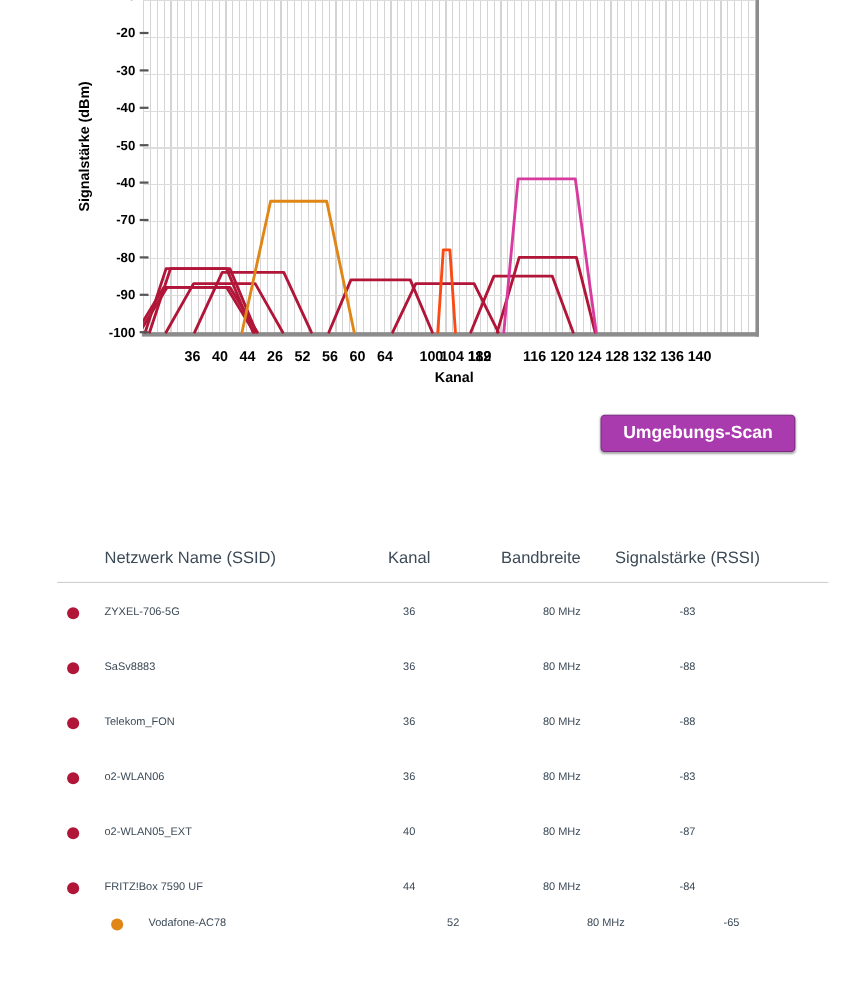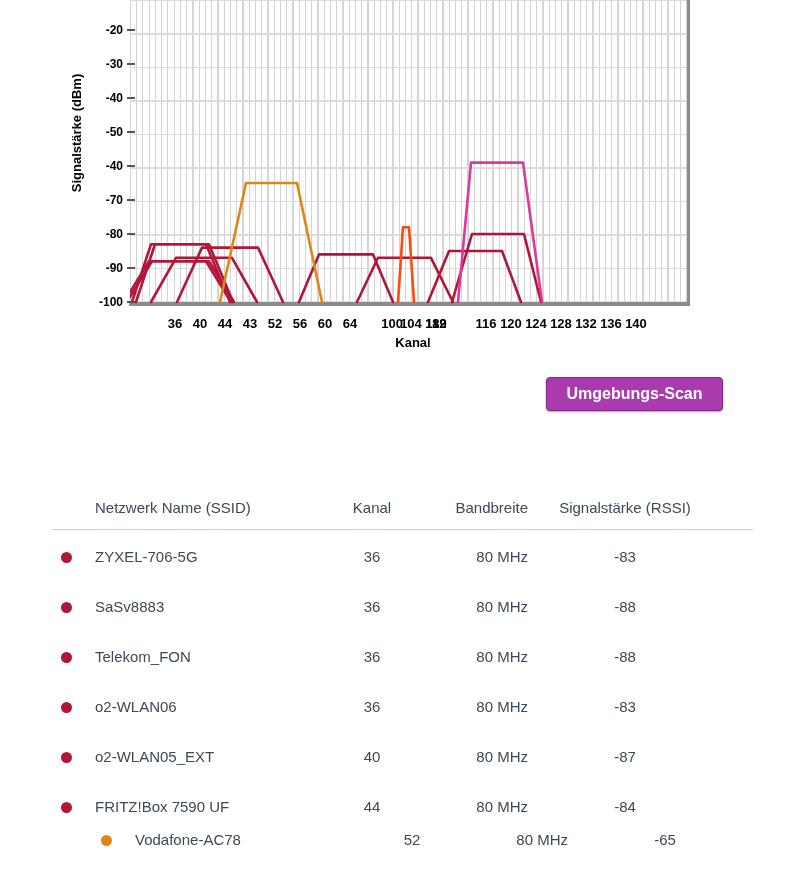--- a/index.html
+++ b/index.html
@@ -31,21 +31,21 @@
             box-shadow:0 1px 2px rgba(0,0,0,0.35);
             color:#ffffff;font-weight:bold;font-size:16px;
             font-family:"Liberation Sans",sans-serif;cursor:pointer;}
 
   
   #net-table{position:absolute;left:0;top:490px;width:785px;}
   .th{position:absolute;font-size:15px;color:#3c4a57;height:20px;line-height:20px;}
   #sep{position:absolute;left:52px;top:39px;width:701px;height:1px;background:#cfcfcf;}
   .row{position:absolute;left:0;width:785px;height:28px;}
   .dot{position:absolute;left:61px;top:9px;width:11px;height:11px;border-radius:50%;}
-  .cell{position:absolute;font-size:15px;color:#3c4a57;line-height:28px;}
+  .cell{position:absolute;font-size:10px;color:#3c4a57;line-height:28px;}
   .c-ssid{left:95px;}
   .c-kanal{left:332px;width:80px;text-align:center;}
   .c-bw{left:408px;width:120px;text-align:right;}
   .c-rssi{left:555px;width:140px;text-align:center;}
 </style>
 </head>
 <body>
 
 <div id="page">
 
@@ -95,21 +95,21 @@
         <div class="ytick-dash" style="left: 127px; top: 233px;"></div>
         <div class="ytick-label" style="left: 68px; top: 260px;">-90</div>
         <div class="ytick-dash" style="left: 127px; top: 267px;"></div>
         <div class="ytick-label" style="left: 68px; top: 294px;">-100</div>
         <div class="ytick-dash" style="left: 127px; top: 301px;"></div>
       </div>
     <div id="xticks">
         <div class="xtick-label" style="left: 158px;">36</div>
         <div class="xtick-label" style="left: 183px;">40</div>
         <div class="xtick-label" style="left: 208px;">44</div>
-        <div class="xtick-label" style="left: 233px;">43</div>
+        <div class="xtick-label" style="left: 233px;">26</div>
         <div class="xtick-label" style="left: 258px;">52</div>
         <div class="xtick-label" style="left: 283px;">56</div>
         <div class="xtick-label" style="left: 308px;">60</div>
         <div class="xtick-label" style="left: 333px;">64</div>
         <div class="xtick-label" style="left: 369px; text-align: right;">100</div>
         <div class="xtick-label" style="left: 394px;">104</div>
         <div class="xtick-label" style="left: 419px;">189</div>
         <div class="xtick-label" style="left: 419px;">112</div>
         <div class="xtick-label" style="left: 469px;">116</div>
         <div class="xtick-label" style="left: 494px;">120</div>

